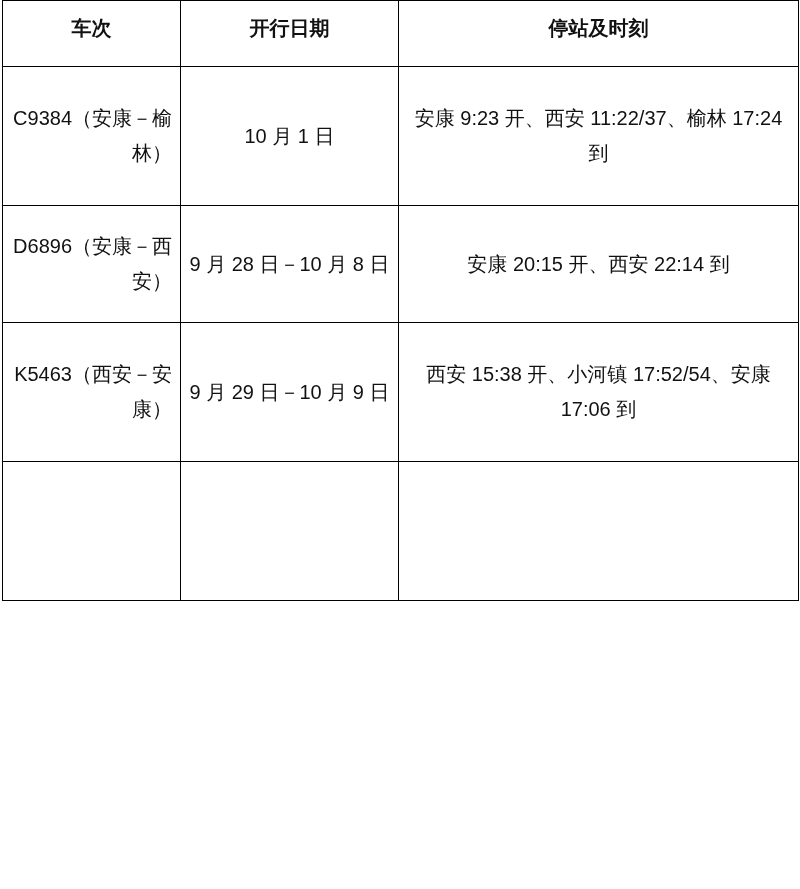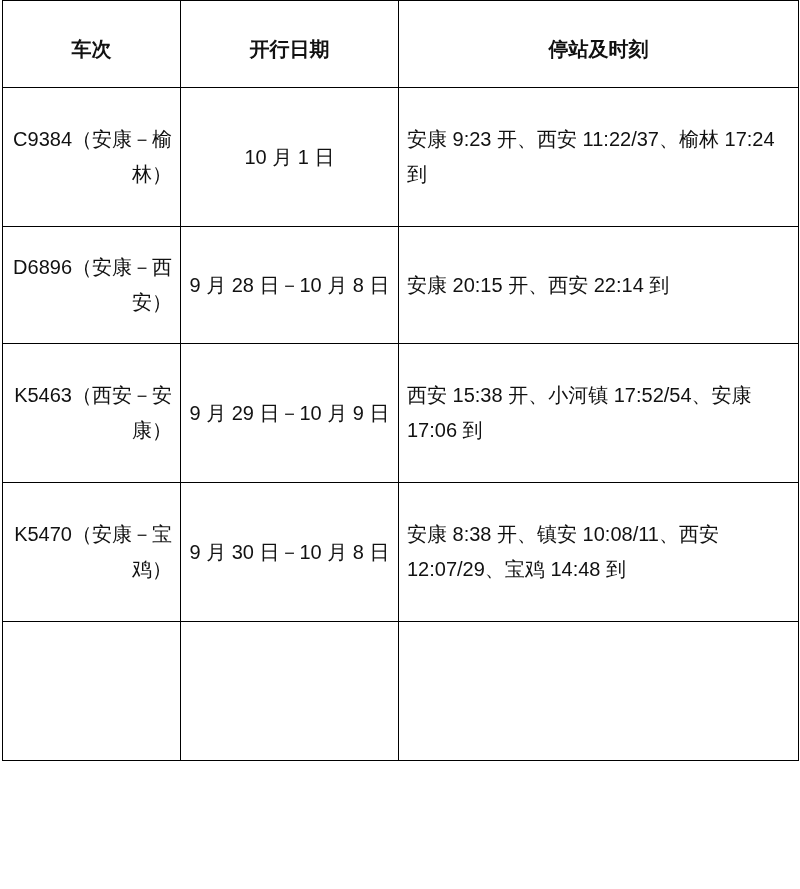--- a/index.html
+++ b/index.html
@@ -30,36 +30,36 @@
     border: 1px solid #000000;
     vertical-align: middle;
     padding: 10px 8px;
     font-size: 20px;
     line-height: 1.75;
   }
   table.schedule th {
     text-align: center;
     font-weight: bold;
     height: 48px;
-    padding-top: 24px;
+    padding-top: 3px;
     padding-bottom: 14px;
   }
   col.c-train { width: 178px; }
   col.c-dates { width: 218px; }
   col.c-stops { width: 400px; }
 
   td.train {
     text-align: right;
   }
   td.dates {
     text-align: center;
     padding-left: 16px;
   }
   td.stops {
-    text-align: left;
+    text-align: center;
     padding-left: 20px;
   }
   td.train .cell-inner,
   td.dates .cell-inner,
   td.stops .cell-inner {
     display: block;
   }
   .row-tall td { height: 118px; }
   .row-mid td { height: 96px; }
 </style>
@@ -108,31 +108,20 @@
             <span class="cell-inner">K5463（西安－安康）</span>
           </td>
         <td class="dates">
             <span class="cell-inner">9 月 29 日－10 月 9 日</span>
           </td>
         <td class="stops">
             <span class="cell-inner">西安 15:38 开、小河镇 17:52/54、安康 17:06 到</span>
           </td>
       </tr>
       <tr class="row-tall">
-        <td class="train">
-            <span class="cell-inner">K5470（安康－宝鸡）</span>
-          </td>
-        <td class="dates">
-            <span class="cell-inner">9 月 30 日－10 月 8 日</span>
-          </td>
-        <td class="stops">
-            <span class="cell-inner">安康 8:38 开、镇安 10:08/11、西安 12:07/29、宝鸡 14:48 到</span>
-          </td>
-      </tr>
-      <tr class="row-tall">
         <td class="train"></td>
         <td class="dates"></td>
         <td class="stops"></td>
       </tr>
     </tbody>
   </table>
 
 </div>
 
 </body></html>

